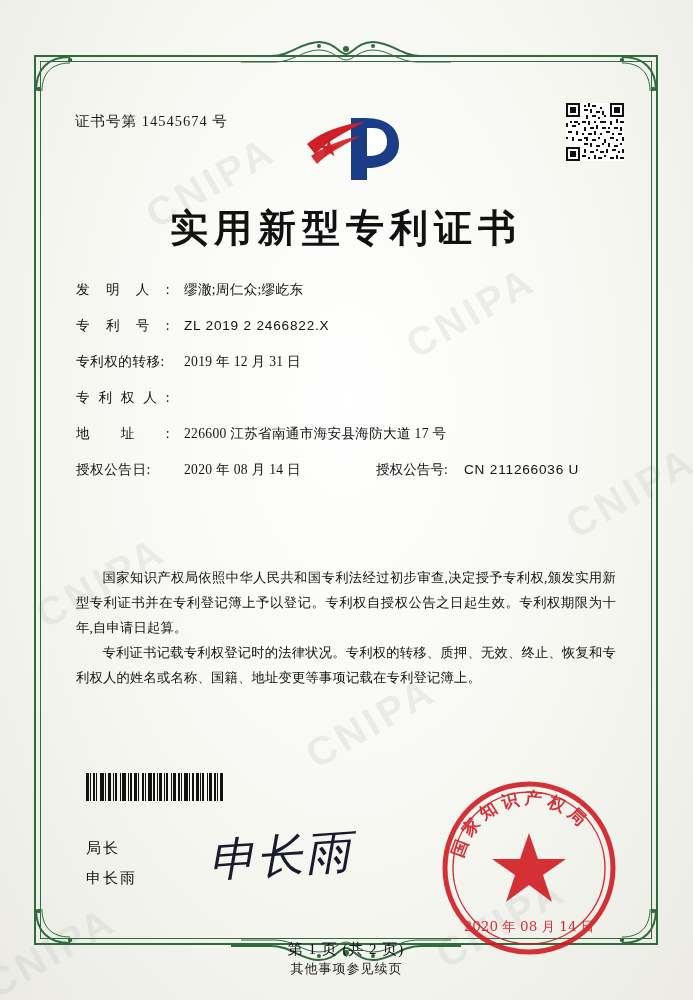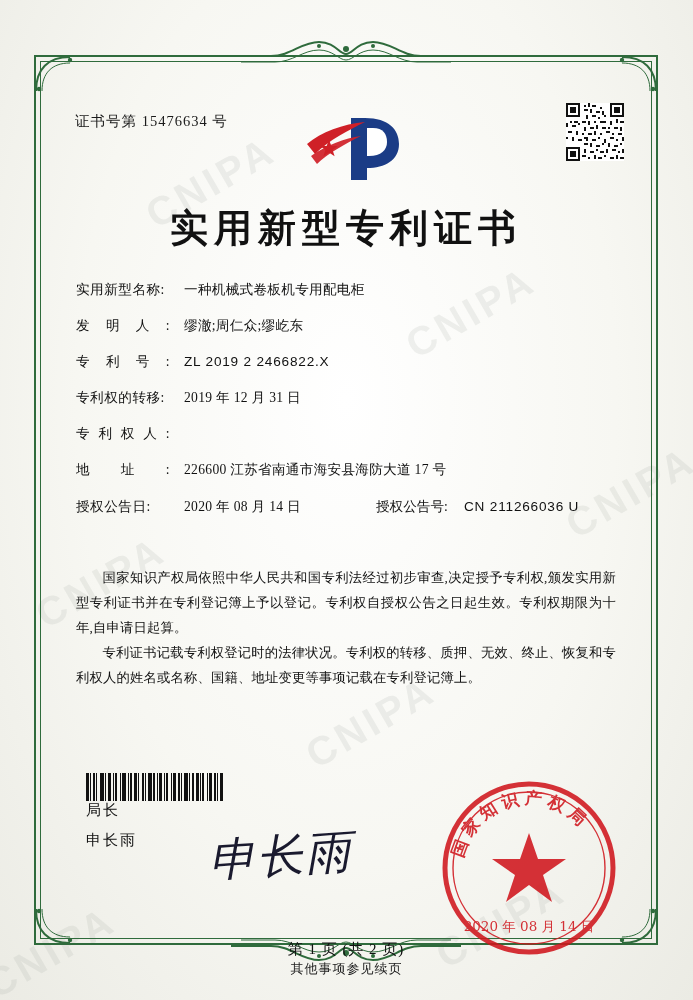--- a/index.html
+++ b/index.html
@@ -112,21 +112,21 @@
 
   
   .barcode{
     position:absolute;left:52px;top:718px;width:200px;height:28px;
     display:flex;align-items:flex-end;gap:0px;
   }
   .barcode i{display:block;background:#111;height:28px;}
 
   
   .sig-label{
-    position:absolute;left:52px;top:740px;
+    position:absolute;left:52px;top:778px;
     font-size:15px;letter-spacing:2px;color:#111;line-height:30px;
   }
   .sig-hand{
     position:absolute;left:175px;top:768px;width:220px;height:70px;
     font-family:"DejaVu Serif", serif;
     font-size:46px;color:#1a1a2e;
     font-style:italic;
     transform:rotate(-4deg);
     letter-spacing:2px;
   }
@@ -212,21 +212,21 @@
       <path d="M0 26 L40 26 C60 26, 70 40, 88 40 C104 40, 108 28, 115 28 C122 28, 126 40, 142 40 C160 40, 170 26, 190 26 L230 26" fill="none" stroke="#2f6b3c" stroke-width="2"></path>
       <path d="M10 20 L44 20 C62 20, 72 32, 88 32 C102 32, 108 22, 115 22 C122 22, 128 32, 142 32 C158 32, 168 20, 186 20 L220 20" fill="none" stroke="#2f6b3c" stroke-width="1"></path>
       <circle cx="115" cy="33" r="3" fill="#2f6b3c"></circle>
       <circle cx="88" cy="36" r="2" fill="#2f6b3c"></circle>
       <circle cx="142" cy="36" r="2" fill="#2f6b3c"></circle>
     </svg>
   </div>
 
   <div class="content">
 
-    <div class="cert-no">证书号第 15476634 号</div>
+    <div class="cert-no">证书号第 14545674 号</div>
 
     <div class="logo">
       <svg width="110" height="80" viewBox="0 0 110 80">
         <path d="M52 8 L66 8 C90 8, 100 20, 100 34 C100 50, 86 58, 68 58 L68 70 L52 70 Z" fill="#1b3c86"></path>
         <path d="M68 18 L74 18 C84 18, 88 24, 88 32 C88 40, 82 46, 70 46 L68 46 Z" fill="#ffffff"></path>
         <path d="M8 34 C22 22, 44 14, 66 12 C50 20, 30 30, 16 44 Z" fill="#cf2027"></path>
         <path d="M12 46 C26 36, 46 28, 62 26 C46 34, 28 44, 18 54 Z" fill="#cf2027" opacity="0.92"></path>
         <polygon points="30,30 32.4,36 38.8,36 33.6,40 35.6,46.2 30,42.4 24.4,46.2 26.4,40 21.2,36 27.6,36" fill="#cf2027"></polygon>
       </svg>
     </div>
@@ -325,24 +325,20 @@
             <rect x="27" y="27" width="2" height="1"></rect>
           <rect x="9" y="17" width="1" height="1"></rect>
         </g>
       </svg>
     </div>
 
     <div class="title">实用新型专利证书</div>
 
     <div class="fields">
 
-      <div class="field-row">
-        <div class="f-label">实用新型名称:</div>
-        <div class="f-value">一种机械式卷板机专用配电柜</div>
-      </div>
 
       <div class="field-row">
         <div class="f-label spread">
           <span>发</span>
           <span>明</span>
           <span>人</span>
           <span>:</span>
         </div>
         <div class="f-value">缪澈;周仁众;缪屹东</div>
       </div>

